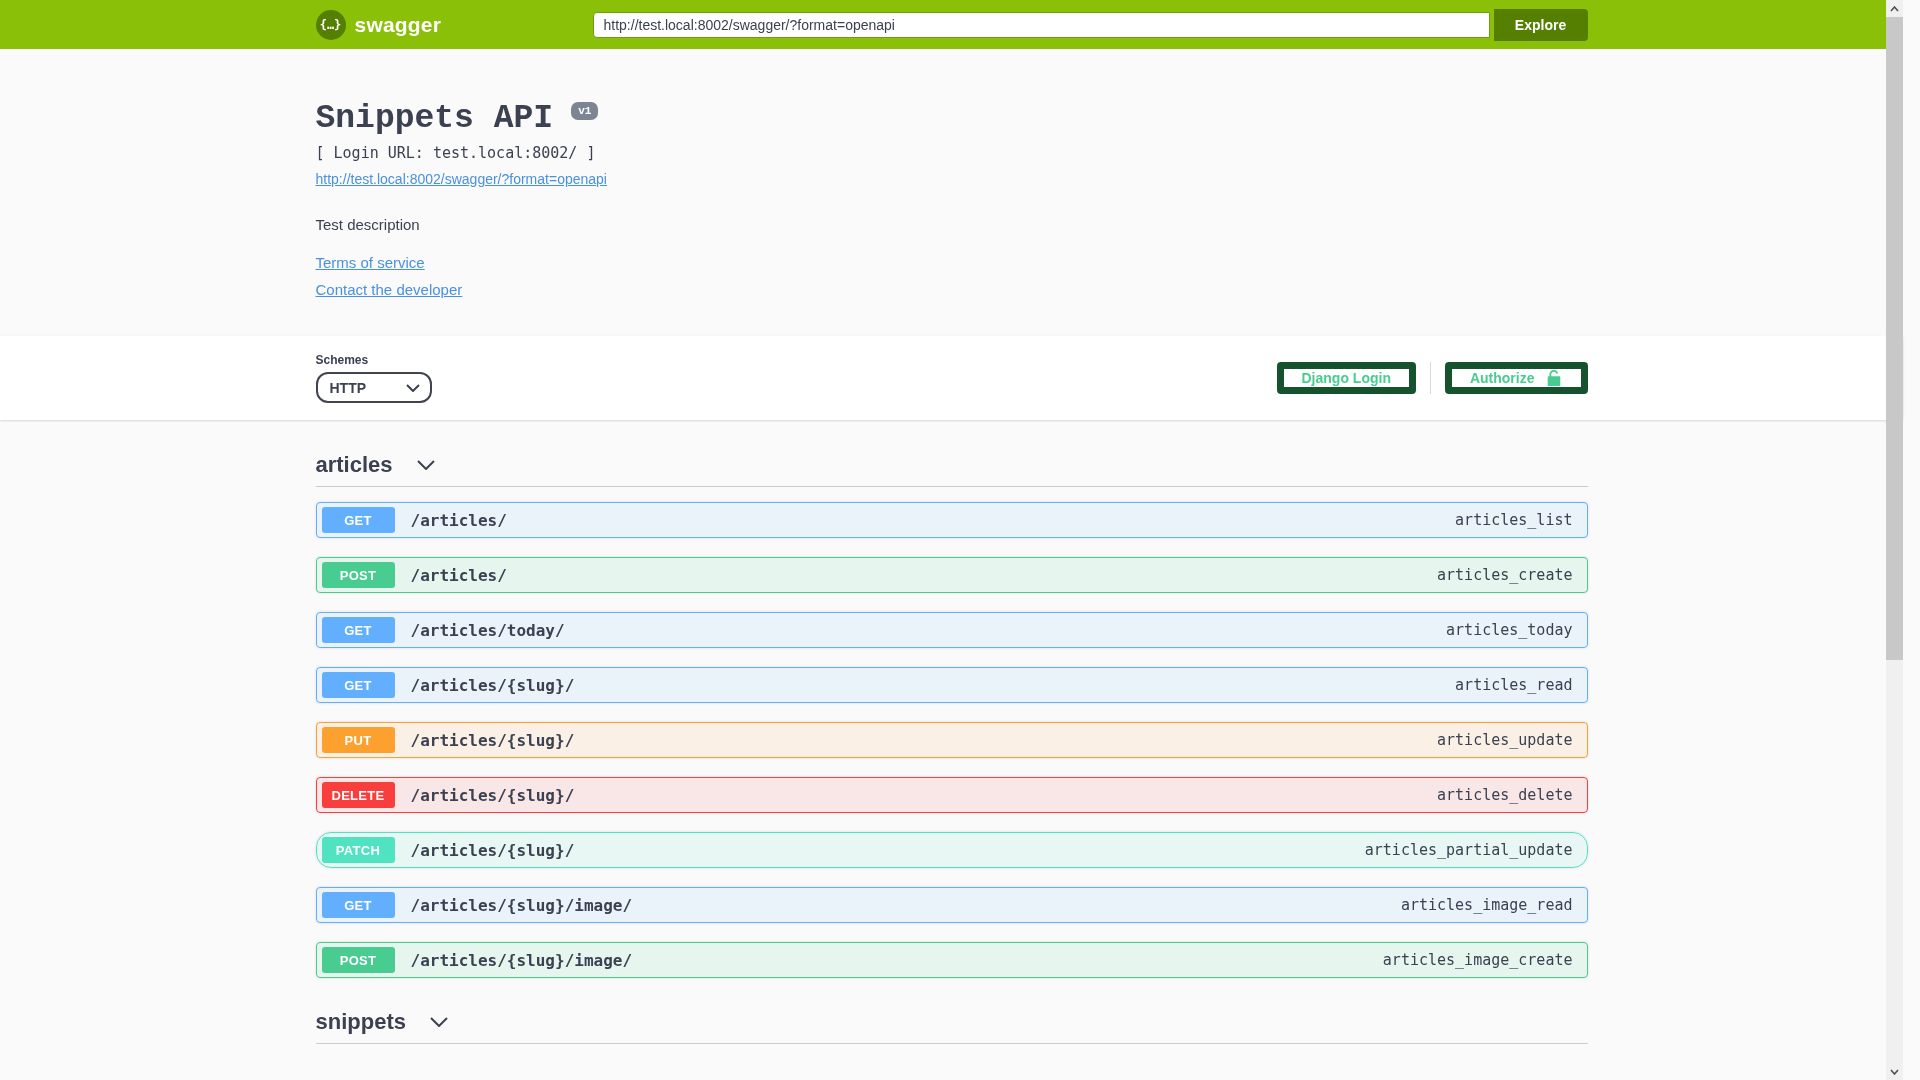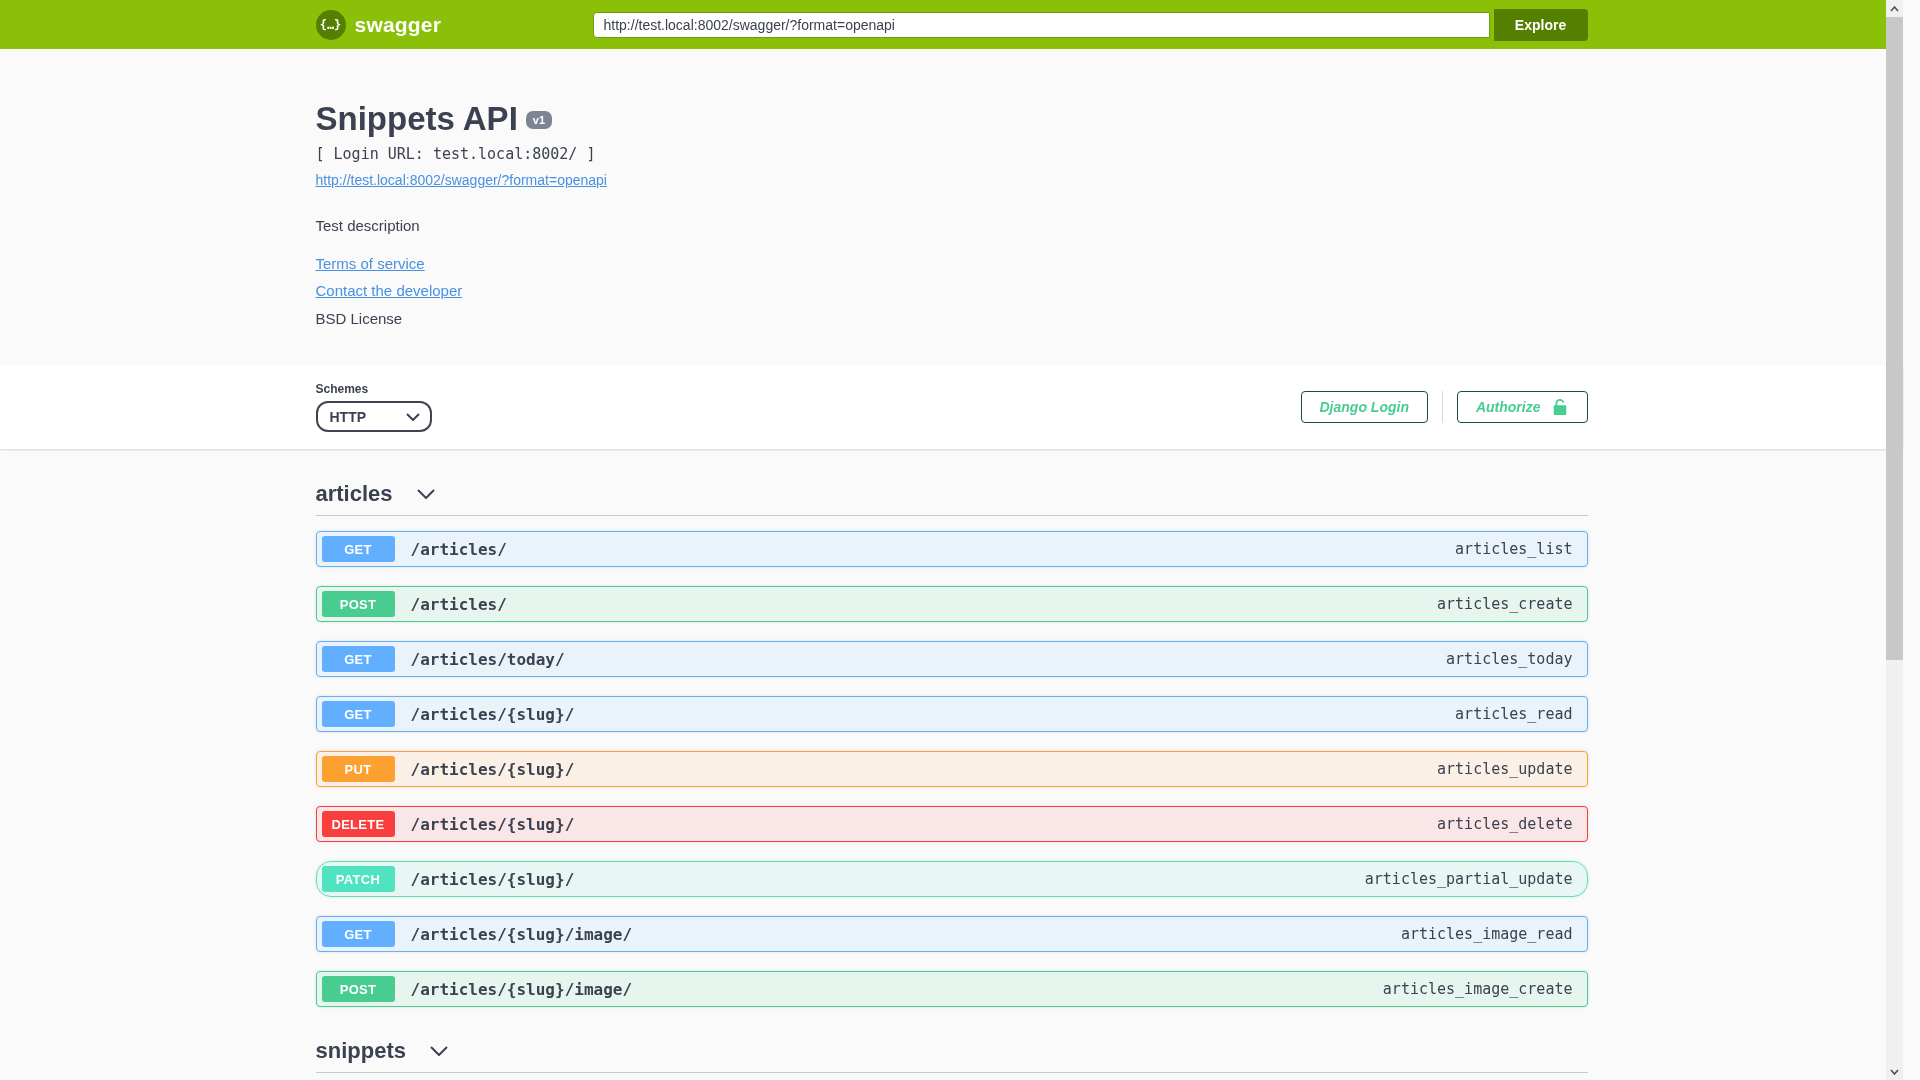--- a/index.html
+++ b/index.html
@@ -20,42 +20,42 @@
   .topbar-form { margin-left:auto; display:flex; align-items:center; gap:4px; }
   .url-input { width:897px; height:26px; border:1px solid #6f9c10; border-radius:4px 0 0 4px;
                background:#fff; padding:0 10px; font-size:14px; color:#3b4151; outline:none;
                font-family:"Liberation Sans", sans-serif; }
   .explore-btn { width:94px; height:32px; background:#547f00; color:#fff; border:none;
                  border-radius:0 4px 4px 0; font-size:14px; font-weight:700; cursor:pointer;
                  font-family:"Liberation Sans", sans-serif; }
 
   
   .info-section { background:#fafafa; padding:51px 0 38px 0; }
-  .api-title { font-size:33px; font-weight:700; color:#3b4151; display:flex; align-items:center; gap:8px; }
+  .api-title { font-size:33px; font-weight:700; color:#3b4151; display:flex; align-items:flex-start; gap:18px;font-family:Liberation Mono, monospace; }
   .version-badge { background:#7d8492; color:#fff; font-size:11px; font-weight:700;
                    padding:3px 7px; border-radius:7px; margin-top:2px; }
   .base-url { font-family:"DejaVu Sans Mono", monospace; font-size:15px; color:#3b4151; margin-top:7px; }
   .spec-link { display:inline-block; margin-top:9px; font-size:14px; color:#4990e2; text-decoration:underline; }
   .description { margin-top:28px; font-size:15px; color:#3b4151; }
   .info-link { display:block; margin-top:21px; font-size:15px; color:#4990e2; text-decoration:underline; width:max-content; }
   .info-link + .info-link { margin-top:10px; }
   .license { margin-top:11px; font-size:15px; color:#3b4151; }
 
   
   .scheme-section { background:#fff; box-shadow:0 1px 2px 0 rgba(0,0,0,.15); height:84px; }
   .scheme-section .wrapper { display:flex; align-items:center; justify-content:space-between; height:100%; }
   .schemes { display:flex; flex-direction:column; }
   .schemes-label { font-size:12px; font-weight:700; color:#3b4151; margin-bottom:5px; }
   .scheme-select { width:116px; height:31px; border:2px solid #41444e; border-radius:12px; background:#fff;
                    display:flex; align-items:center; justify-content:space-between; padding:0 10px 0 12px;
                    font-size:14px; font-weight:700; color:#3b4151; cursor:pointer; }
   .auth-area { display:flex; align-items:center; }
-  .btn-outline-green { border:1px solid #14532d; color:#49cc90; background:transparent; border-radius:4px;
+  .btn-outline-green { border:7px solid #14532d; color:#49cc90; background:transparent; border-radius:4px;
                        height:32px; padding:0 18px; font-size:14px; font-weight:700; cursor:pointer;
-                       display:flex; align-items:center; gap:10px; font-family:"Liberation Sans", sans-serif;font-style:italic; }
+                       display:flex; align-items:center; gap:10px; font-family:"Liberation Sans", sans-serif; }
   .auth-divider { width:1px; height:32px; background:#d8d8d8; margin:0 14px; }
 
   
   .main { padding-top:32px; }
   .tag-header { display:flex; align-items:center; gap:24px; padding-bottom:8px; cursor:pointer; }
   .tag-title { font-size:22px; font-weight:700; color:#3b4151; }
   .tag-divider { height:1px; background:rgba(59,65,81,.25); margin-bottom:15px; }
   .opblock { height:36px; border:1px solid; border-radius:4px; display:flex; align-items:center;
              margin-bottom:19px; box-shadow:0 0 3px rgba(0,0,0,.12); cursor:pointer; }
   .method-badge { min-width:73px; height:26px; margin-left:5px; border-radius:3px; color:#fff;
@@ -99,21 +99,20 @@
     <div class="wrapper">
       <div class="api-title">
         <span>Snippets API</span>
         <span class="version-badge">v1</span>
       </div>
       <div class="base-url">[ Login URL: test.local:8002/ ]</div>
       <a class="spec-link" href="#">http://test.local:8002/swagger/?format=openapi</a>
       <div class="description">Test description</div>
       <a class="info-link" href="#">Terms of service</a>
       <a class="info-link" href="#">Contact the developer</a>
-      <div class="license">BSD License</div>
     </div>
   </div>
 
   <div class="scheme-section">
     <div class="wrapper">
       <div class="schemes">
         <div class="schemes-label">Schemes</div>
         <div class="scheme-select">
           <span>HTTP</span>
           <svg class="chev" width="14" height="8" viewBox="0 0 14 8">

